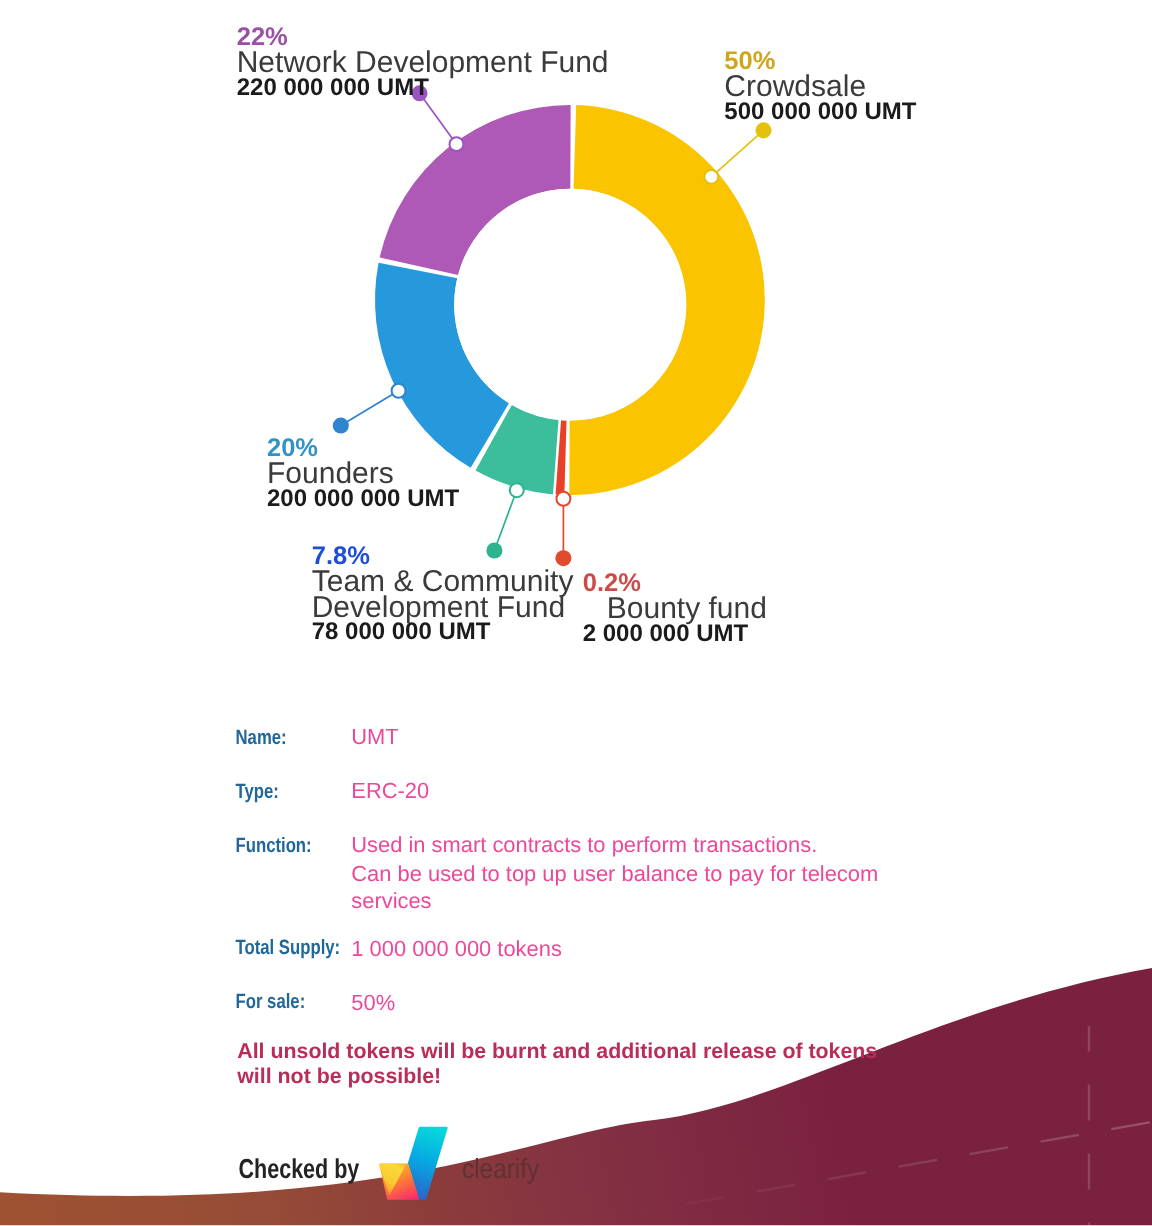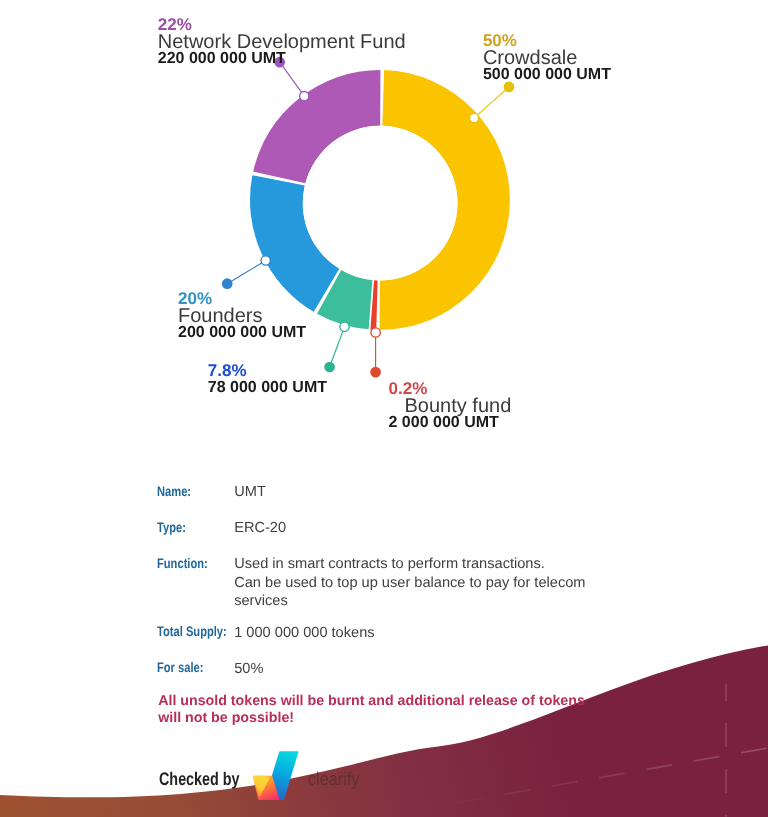--- a/index.html
+++ b/index.html
@@ -18,21 +18,21 @@
   .co-pct{font-size:17px;font-weight:700;line-height:17.75px;letter-spacing:0px;}
   .co-name{font-size:20px;font-weight:400;color:#3b3b3d;line-height:17.1px;letter-spacing:0px;}
   .co-amt{font-size:16px;font-weight:700;color:#1b1b1d;line-height:16.9px;letter-spacing:0px;}
 
   
   #info{position:absolute;left:0;top:0;width:768px;height:817px;z-index:4;}
   .irow{position:absolute;left:0;width:768px;height:0;}
   .ikey{position:absolute;left:157.4px;top:0;color:#21689a;font-size:13.8px;font-weight:700;
         white-space:nowrap;transform:scaleX(0.808);transform-origin:0 0;letter-spacing:0px;
         line-height:15px;}
-  .ival{position:absolute;left:234.2px;top:-0.6px;width:400px;color:#404040;font-size:14.6px;
+  .ival{position:absolute;left:234.2px;top:-0.6px;width:400px;color:#ec4899;font-size:14.6px;
         line-height:18.72px;letter-spacing:0px;white-space:pre-line;}
 
   
   #warning{position:absolute;left:158.2px;top:693.2px;z-index:4;color:#b92e57;
            font-size:14.23px;font-weight:700;line-height:16.5px;white-space:pre-line;letter-spacing:0px;}
 
   
   #checked{position:absolute;left:0;top:0;width:768px;height:817px;z-index:4;}
   .cb-txt{position:absolute;left:158.7px;top:769.5px;font-size:18.3px;font-weight:700;color:#232326;
           letter-spacing:0px;line-height:18.3px;white-space:nowrap;
@@ -116,20 +116,22 @@
         <div class="co-name" style="white-space: pre-line;">Crowdsale</div>
         <div class="co-amt">500 000 000 UMT</div>
       </div>
       <div class="callout" style="left: 178px; top: 290.3px;">
         <div class="co-pct" style="color: rgb(51, 146, 195);">20%</div>
         <div class="co-name" style="white-space: pre-line;">Founders</div>
         <div class="co-amt">200 000 000 UMT</div>
       </div>
       <div class="callout" style="left: 207.8px; top: 362px;">
         <div class="co-pct" style="color: #1d4ed8;">7.8%</div>
+        <div class="co-name" style="white-space: pre-line;">Team &amp; Community
+Development Fund</div>
         <div class="co-amt">78 000 000 UMT</div>
       </div>
       <div class="callout" style="left: 388.5px; top: 380.4px;">
         <div class="co-pct" style="color: rgb(205, 74, 71);">0.2%</div>
         <div class="co-name" style="white-space: pre-line; margin-left: 16px;">Bounty fund</div>
         <div class="co-amt">2 000 000 UMT</div>
       </div>
     </div>
   <div id="info">
       <div class="irow" style="position: absolute; left: 0px; top: 483.91px;">

